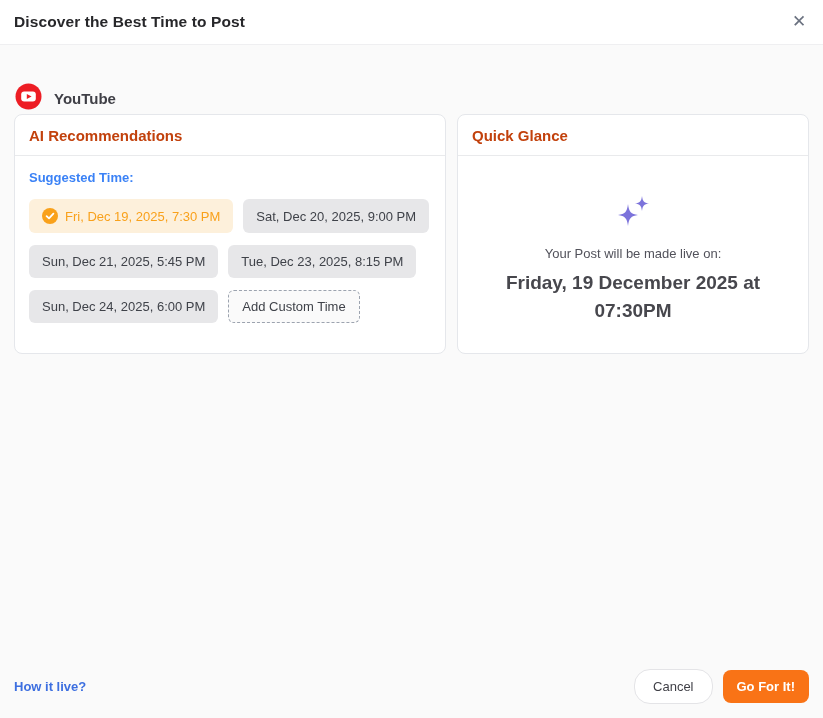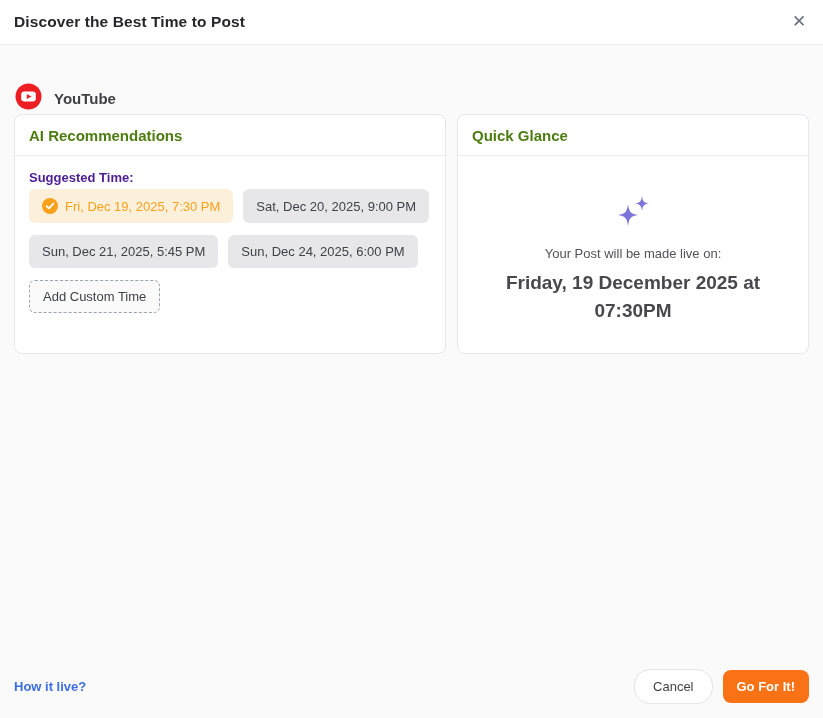--- a/index.html
+++ b/index.html
@@ -47,27 +47,27 @@
     border: 1px solid #e5e7eb;
     border-radius: 8px;
     height: 240px;
     overflow: hidden;
   }
   .panel-left { width: 432px; flex: 0 0 auto; }
   .panel-right { flex: 1; }
   .panel-header {
     padding: 12px 14px 11px 14px;
     border-bottom: 1px solid #e9eaec;
-    font-size: 15px; font-weight: bold; color: #4d7c0f;
+    font-size: 15px; font-weight: bold; color: #c2410c;
   }
   .panel-content { padding: 14px; }
 
   .suggested-label {
-    font-size: 13px; font-weight: bold; color: #4c1d95;
-    margin-bottom: 4px;
+    font-size: 13px; font-weight: bold; color: #3b82f6;
+    margin-bottom: 14px;
   }
   .chips {
     display: flex; flex-wrap: wrap; gap: 12px 10px;
     max-width: 404px;
   }
   .chip {
     border: none;
     background: #e7e7e9;
     color: #3f4249;
     font-family: "Liberation Sans", sans-serif;
@@ -165,20 +165,23 @@
               </span>
               <span>Fri, Dec 19, 2025, 7:30 PM</span>
             </button>
             <button class="chip">
               <span>Sat, Dec 20, 2025, 9:00 PM</span>
             </button>
             <button class="chip">
               <span>Sun, Dec 21, 2025, 5:45 PM</span>
             </button>
             <button class="chip">
+              <span>Tue, Dec 23, 2025, 8:15 PM</span>
+            </button>
+            <button class="chip">
               <span>Sun, Dec 24, 2025, 6:00 PM</span>
             </button>
             <button class="chip add-custom">
               <span>Add Custom Time</span>
             </button>
           </div>
         </div>
       </div>
 
       <div class="panel panel-right">

